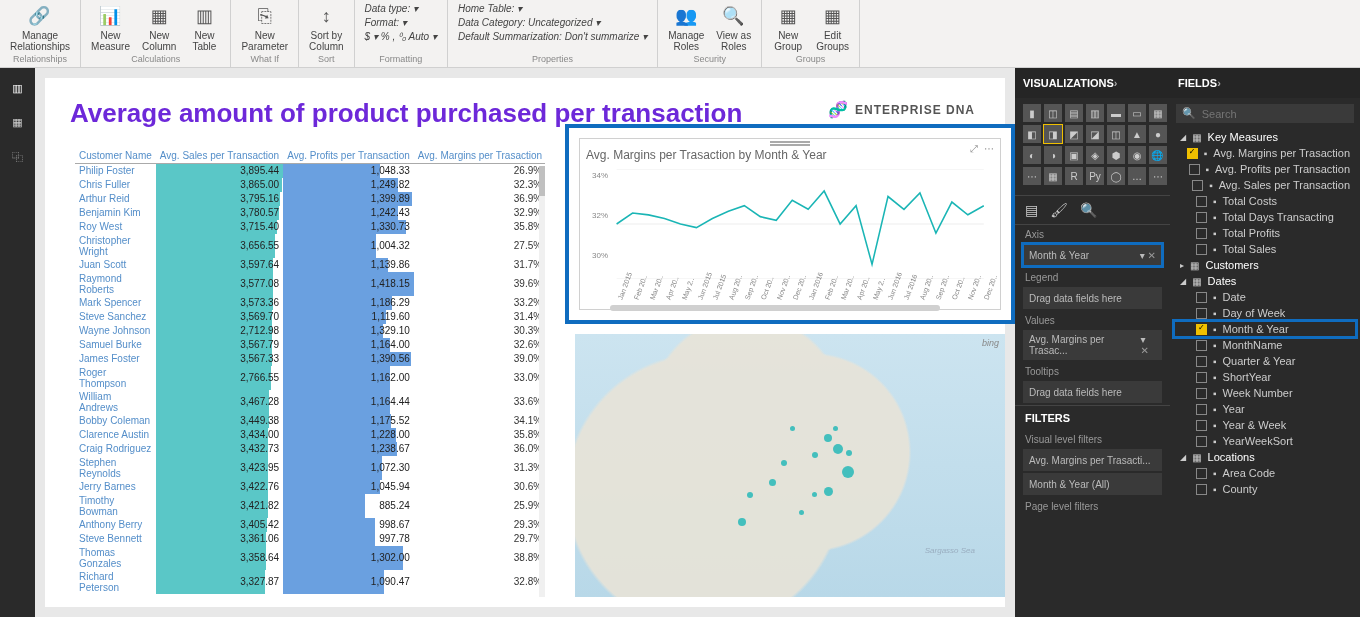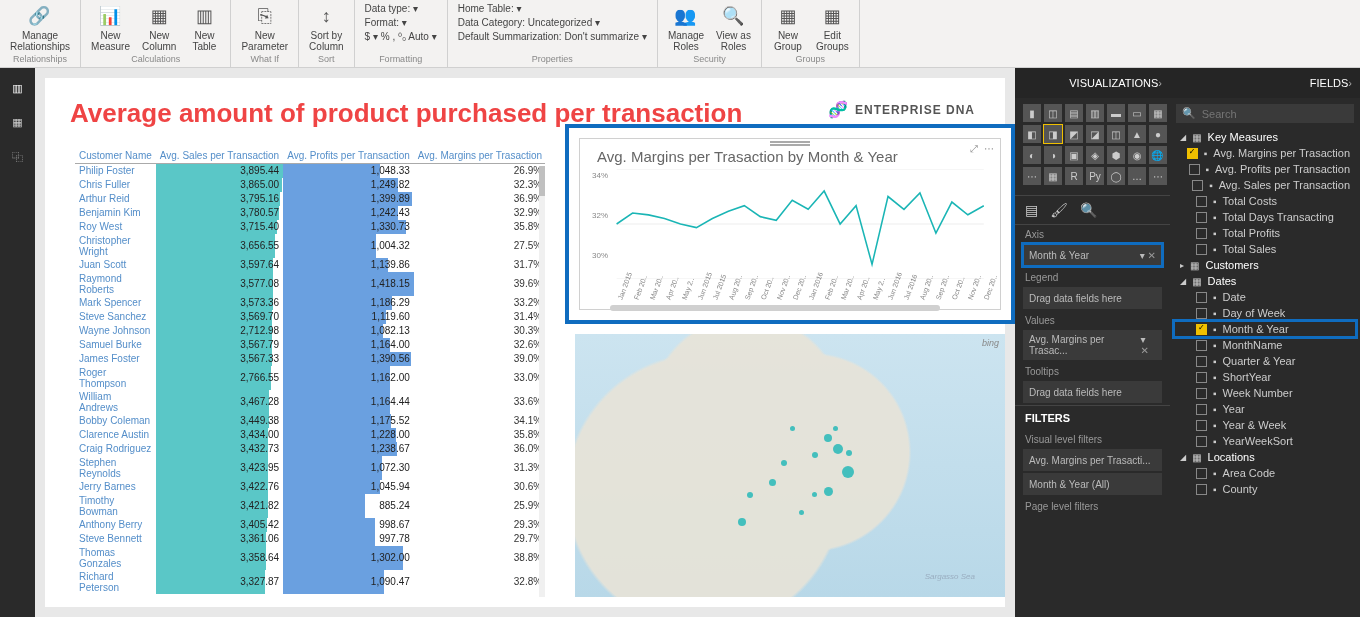--- a/index.html
+++ b/index.html
@@ -5,50 +5,50 @@
 * { margin:0; padding:0; box-sizing:border-box; font-family:"Segoe UI",sans-serif; }
 body { width:1360px; height:617px; background:#f3f2f1; overflow:hidden; font-size:11px; }
 
 .ribbon { height:68px; background:#f3f2f1; border-bottom:1px solid #d0d0d0; display:flex; }
 .ribbon-group { display:flex; flex-direction:column; justify-content:space-between; align-items:center; padding:2px 6px; border-right:1px solid #d0d0d0; }
 .ribbon-group-items { display:flex; gap:4px; align-items:flex-start; }
 .ribbon-btn { display:flex; flex-direction:column; align-items:center; justify-content:flex-start; gap:2px; padding:2px 4px; cursor:pointer; min-width:40px; }
 .ribbon-icon { width:24px; height:24px; display:flex; align-items:center; justify-content:center; font-size:18px; color:#555; }
 .ribbon-label { font-size:10px; text-align:center; color:#444; white-space:pre-line; line-height:1.1; }
 .ribbon-group-name { font-size:9px; color:#888; margin-bottom:1px; }
-.ribbon-row { font-size:10px; color:#444; display:flex; align-items:center; gap:4px; padding:1px 4px; white-space:nowrap; }
+.ribbon-row { font-size:10px; color:#444; display:flex; align-items:center; gap:4px; padding:1px 4px; white-space:nowrap;font-style:italic; }
 .ribbon-stack { display:flex; flex-direction:column; gap:1px; align-items:flex-start; }
 
 .left-rail { position:absolute; left:0; top:68px; width:35px; bottom:0; background:#2a2a2a; display:flex; flex-direction:column; align-items:center; padding-top:8px; gap:10px; }
 .rail-btn { width:24px; height:24px; display:flex; align-items:center; justify-content:center; cursor:pointer; color:#ccc; }
 .rail-btn.active { color:#fff; }
 
 .canvas { position:absolute; left:35px; top:68px; right:345px; bottom:0; background:#e8e8e8; overflow:hidden; }
 .page { margin:10px; background:#fff; height:calc(100% - 20px); position:relative; padding:20px 25px; }
-.title { font-size:26px; font-weight:700; color:#ef4444; }
+.title { font-size:26px; font-weight:700; color:#6d28d9; }
 .logo-area { position:absolute; right:30px; top:22px; display:flex; align-items:center; gap:6px; font-size:12px; font-weight:700; color:#555; letter-spacing:1px; }
 .dna-icon { color:#3aa0d8; font-size:16px; }
 
 .table-wrap { position:absolute; left:30px; top:70px; width:470px; bottom:10px; overflow:hidden; }
 .scroll-stub { position:absolute; right:0; top:18px; bottom:0; width:6px; background:#f0f0f0; }
 .scroll-thumb { width:6px; height:30px; background:#c0c0c0; }
 table.data { width:100%; border-collapse:collapse; font-size:10px; }
 table.data th { text-align:left; font-weight:400; color:#548ec9; padding:2px 4px; border-bottom:1px solid #aaa; white-space:nowrap; }
 table.data th:nth-child(2),table.data th:nth-child(3),table.data th:nth-child(4){text-align:right;}
 table.data td { padding:1px 4px; height:14px; }
 table.data td.name { color:#548ec9; }
 table.data td.bar { text-align:right; color:#222; position:relative; }
 table.data td.bar .fill { position:absolute; left:0; top:0; bottom:0; z-index:0; }
 table.data td.bar span { position:relative; z-index:1; }
 table.data td.pct { text-align:right; color:#333; }
 
 .chart-visual { position:absolute; left:520px; top:46px; width:450px; height:200px; border:4px solid #0f6cbf; background:#fff; }
 .chart-inner { position:absolute; left:10px; right:10px; top:10px; bottom:10px; border:1px solid #d0d0d0; }
 .chart-handle { width:40px; height:5px; border-top:2px solid #aaa; border-bottom:2px solid #aaa; margin:2px auto; cursor:grab; }
-.chart-title { font-size:15px; color:#666; margin:2px 17px; }
+.chart-title { font-size:12px; color:#666; margin:2px 6px; }
 .chart-actions { position:absolute; right:6px; top:4px; display:flex; gap:6px; color:#888; font-size:10px; }
 .chart-body { position:absolute; left:6px; right:6px; top:30px; bottom:30px; }
 .chart-footer { position:absolute; left:40px; right:6px; bottom:6px; font-size:7px; color:#888; display:flex; justify-content:space-between; transform:rotate(0); }
 .chart-footer span { transform:rotate(-70deg); transform-origin:left; width:8px; white-space:nowrap; }
 .chart-scroll { position:absolute; left:30px; right:60px; bottom:-2px; height:6px; background:#d0d0d0; border-radius:3px; }
 .y-label { position:absolute; left:6px; font-size:8px; color:#888; }
 
 .map-visual { position:absolute; left:530px; top:256px; width:430px; bottom:10px; background:linear-gradient(#cce4f0,#b8d8e8); overflow:hidden; }
 .map-land { position:absolute; inset:0; background:
   radial-gradient(circle at 30% 60%, #e8e4d8 0 40%, transparent 41%),
@@ -56,21 +56,21 @@
   radial-gradient(circle at 40% 30%, #e8e4d8 0 30%, transparent 31%);
   opacity:.9;
 }
 .map-dot { position:absolute; border-radius:50%; background:#1ab5b5; opacity:.8; }
 .map-label { position:absolute; font-size:8px; color:#9aaec0; font-style:italic; }
 .bing { position:absolute; right:6px; top:4px; font-size:9px; color:#888; font-style:italic; }
 
 .panel { position:absolute; top:68px; bottom:0; background:#2a2a2a; color:#ccc; }
 .panel.viz { right:190px; width:155px; }
 .panel.fields { right:0; width:190px; }
-.panel-hdr { height:30px; display:flex; align-items:center; justify-content:flex-end; padding:8px 8px; background:#252525; font-size:11px; font-weight:400; color:#fff; }
+.panel-hdr { height:30px; display:flex; align-items:center; justify-content:flex-start; padding:8px 8px; background:#252525; font-size:11px; font-weight:700; color:#fff; }
 .panel-hdr .chev { color:#aaa; }
 .viz-grid { display:grid; grid-template-columns:repeat(7,18px); gap:3px; padding:6px 8px; }
 .viz-icon { width:18px; height:18px; background:#555; display:flex; align-items:center; justify-content:center; font-size:10px; color:#ccc; cursor:pointer; }
 .viz-icon.sel { outline:1px solid #f0c000; }
 .viz-tabs { display:flex; gap:12px; padding:6px 10px; border-top:1px solid #444; border-bottom:1px solid #444; margin-top:4px; }
 .viz-tab-ic { font-size:14px; color:#ccc; cursor:pointer; }
 .well-label { font-size:10px; color:#999; padding:4px 10px 2px; }
 .well { margin:2px 8px; padding:4px 6px; font-size:10px; background:#3a3a3a; color:#bbb; display:flex; align-items:center; justify-content:space-between; min-height:22px; }
 .well.hl { outline:3px solid #0f6cbf; outline-offset:-1px; }
 .well .x { color:#999; cursor:pointer; }
@@ -276,21 +276,21 @@
             </tr>
             <tr>
               <td class="name">Steve Sanchez</td>
               <td class="bar"><div class="fill" style="width:91.63791510073315%;background:#5ac7c7"></div><span>3,569.70</span></td>
               <td class="bar"><div class="fill" style="width:78.94792511370447%;background:#6aa0e0"></div><span>1,119.60</span></td>
               <td class="pct">31.4%</td>
             </tr>
             <tr>
               <td class="name">Wayne Johnson</td>
               <td class="bar"><div class="fill" style="width:91.63663154868257%;background:#5ac7c7"></div><span>2,712.98</span></td>
-              <td class="bar"><div class="fill" style="width:76.30575044952931%;background:#6aa0e0"></div><span>1,082.13</span></td>
+              <td class="bar"><div class="fill" style="width:76.30575044952931%;background:#6aa0e0"></div><span>1,329.10</span></td>
               <td class="pct">30.3%</td>
             </tr>
             <tr>
               <td class="name">Samuel Burke</td>
               <td class="bar"><div class="fill" style="width:91.58888341240014%;background:#5ac7c7"></div><span>3,567.79</span></td>
               <td class="bar"><div class="fill" style="width:82.07876458766702%;background:#6aa0e0"></div><span>1,164.00</span></td>
               <td class="pct">32.6%</td>
             </tr>
             <tr>
               <td class="name">James Foster</td>
@@ -422,21 +422,21 @@
             <span>Nov 20..</span>
             <span>Dec 20..</span>
           </div>
         <div class="chart-scroll"></div>
       </div>
     </div>
 
     <div class="map-visual">
       <div class="bing">bing</div>
       <div class="map-land"></div>
-      <div class="map-label" style="right:30px; bottom:16px">Sargasso Sea</div>
+      <div class="map-label" style="right:30px; bottom:42px">Sargasso Sea</div>
       <div id="map-dots">
           <div class="map-dot" style="left: 58%; top: 38%; height: 8px; width: 8px;"></div>
           <div class="map-dot" style="left: 60%; top: 42%; height: 10px; width: 10px;"></div>
           <div class="map-dot" style="left: 55%; top: 45%; height: 6px; width: 6px;"></div>
           <div class="map-dot" style="left: 62%; top: 50%; height: 12px; width: 12px;"></div>
           <div class="map-dot" style="left: 50%; top: 35%; height: 5px; width: 5px;"></div>
           <div class="map-dot" style="left: 45%; top: 55%; height: 7px; width: 7px;"></div>
           <div class="map-dot" style="left: 40%; top: 60%; height: 6px; width: 6px;"></div>
           <div class="map-dot" style="left: 55%; top: 60%; height: 5px; width: 5px;"></div>
           <div class="map-dot" style="left: 48%; top: 48%; height: 6px; width: 6px;"></div>

